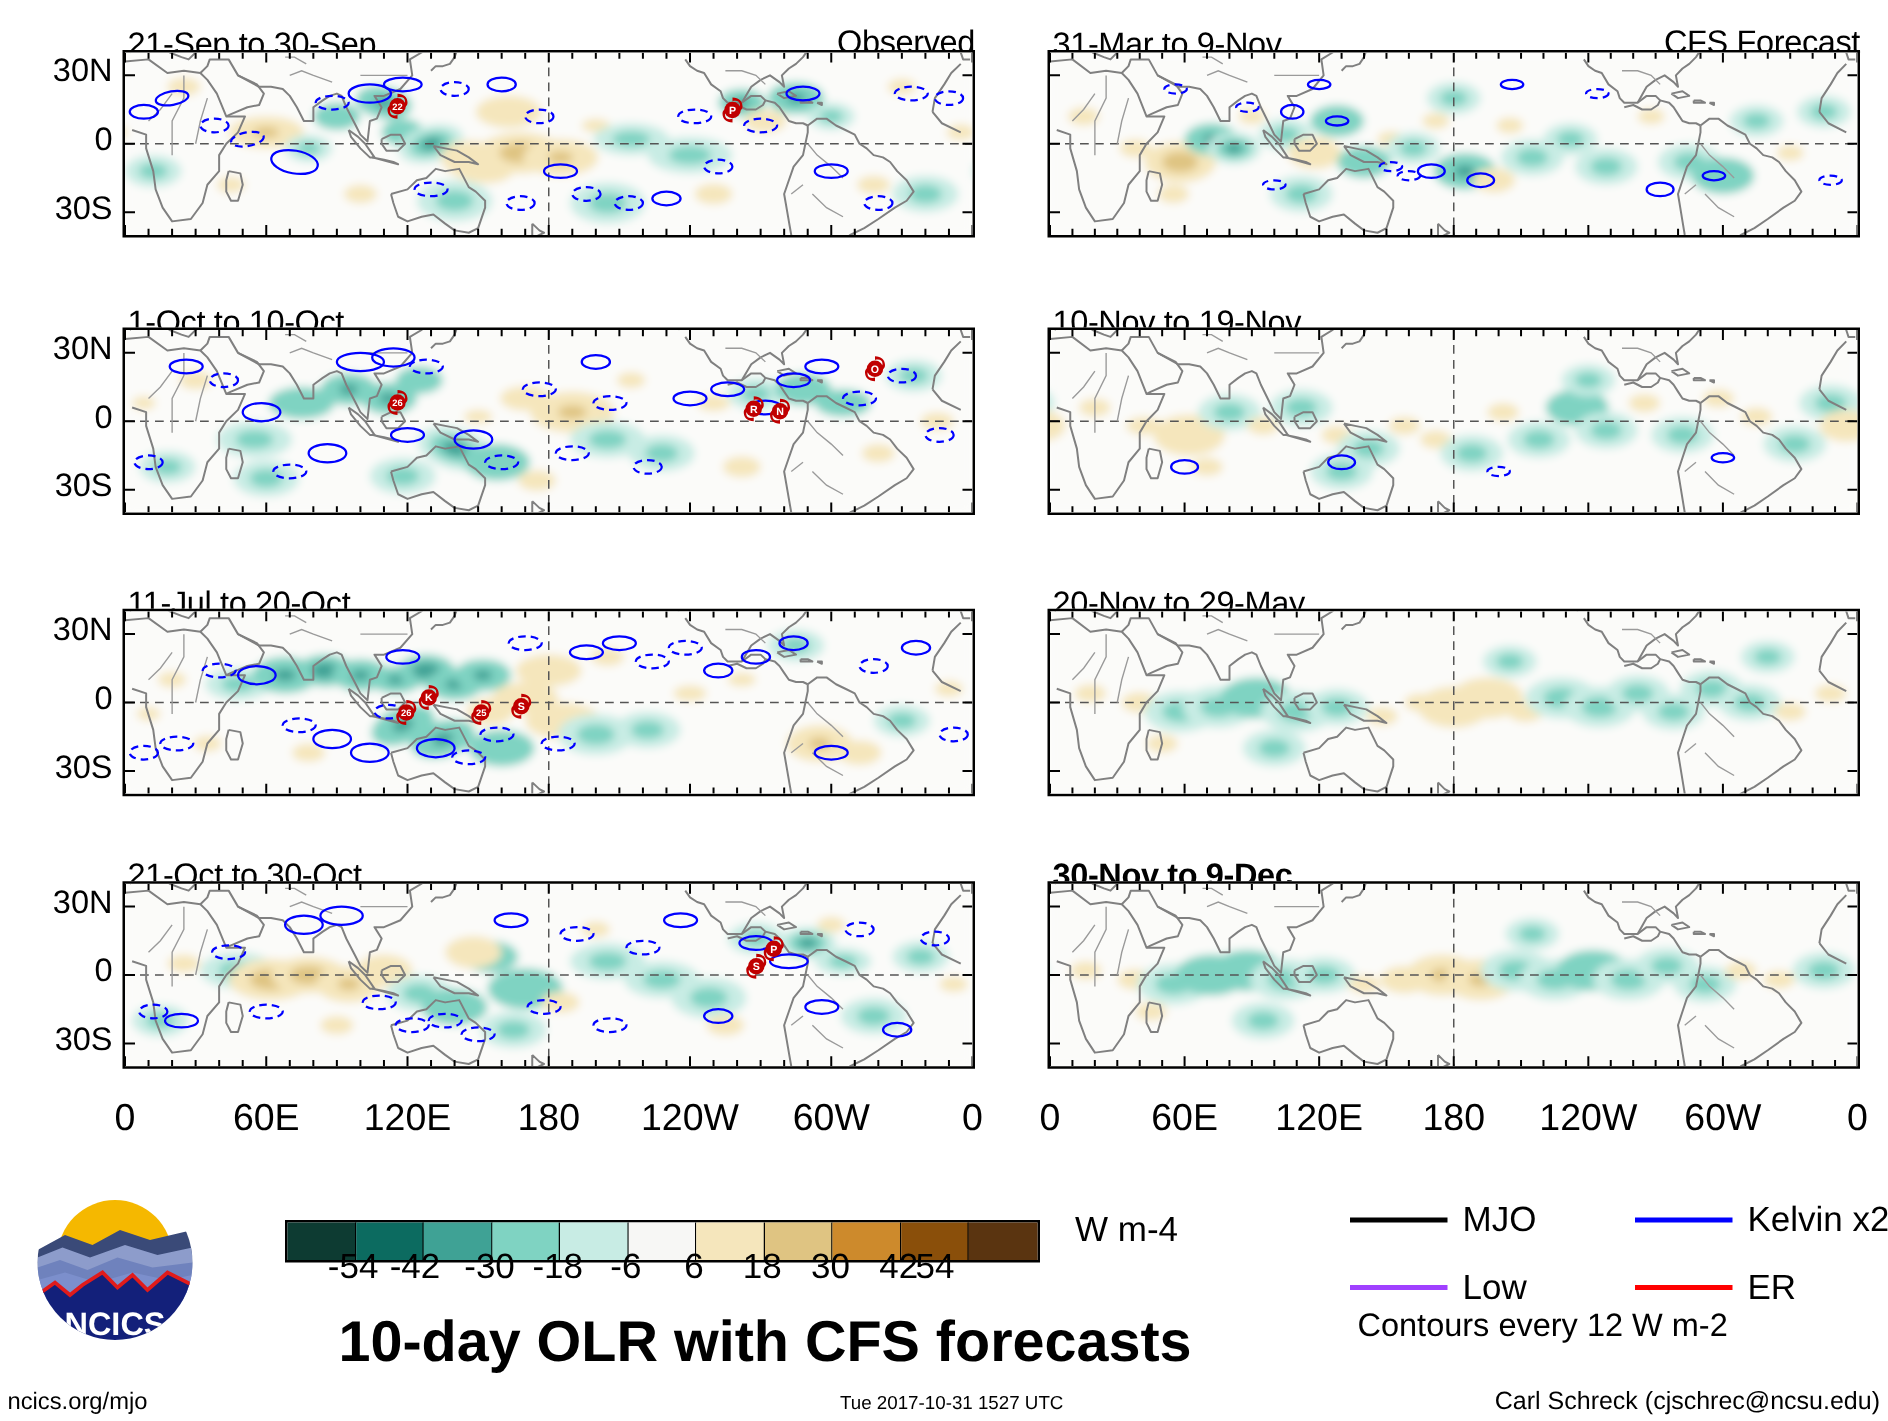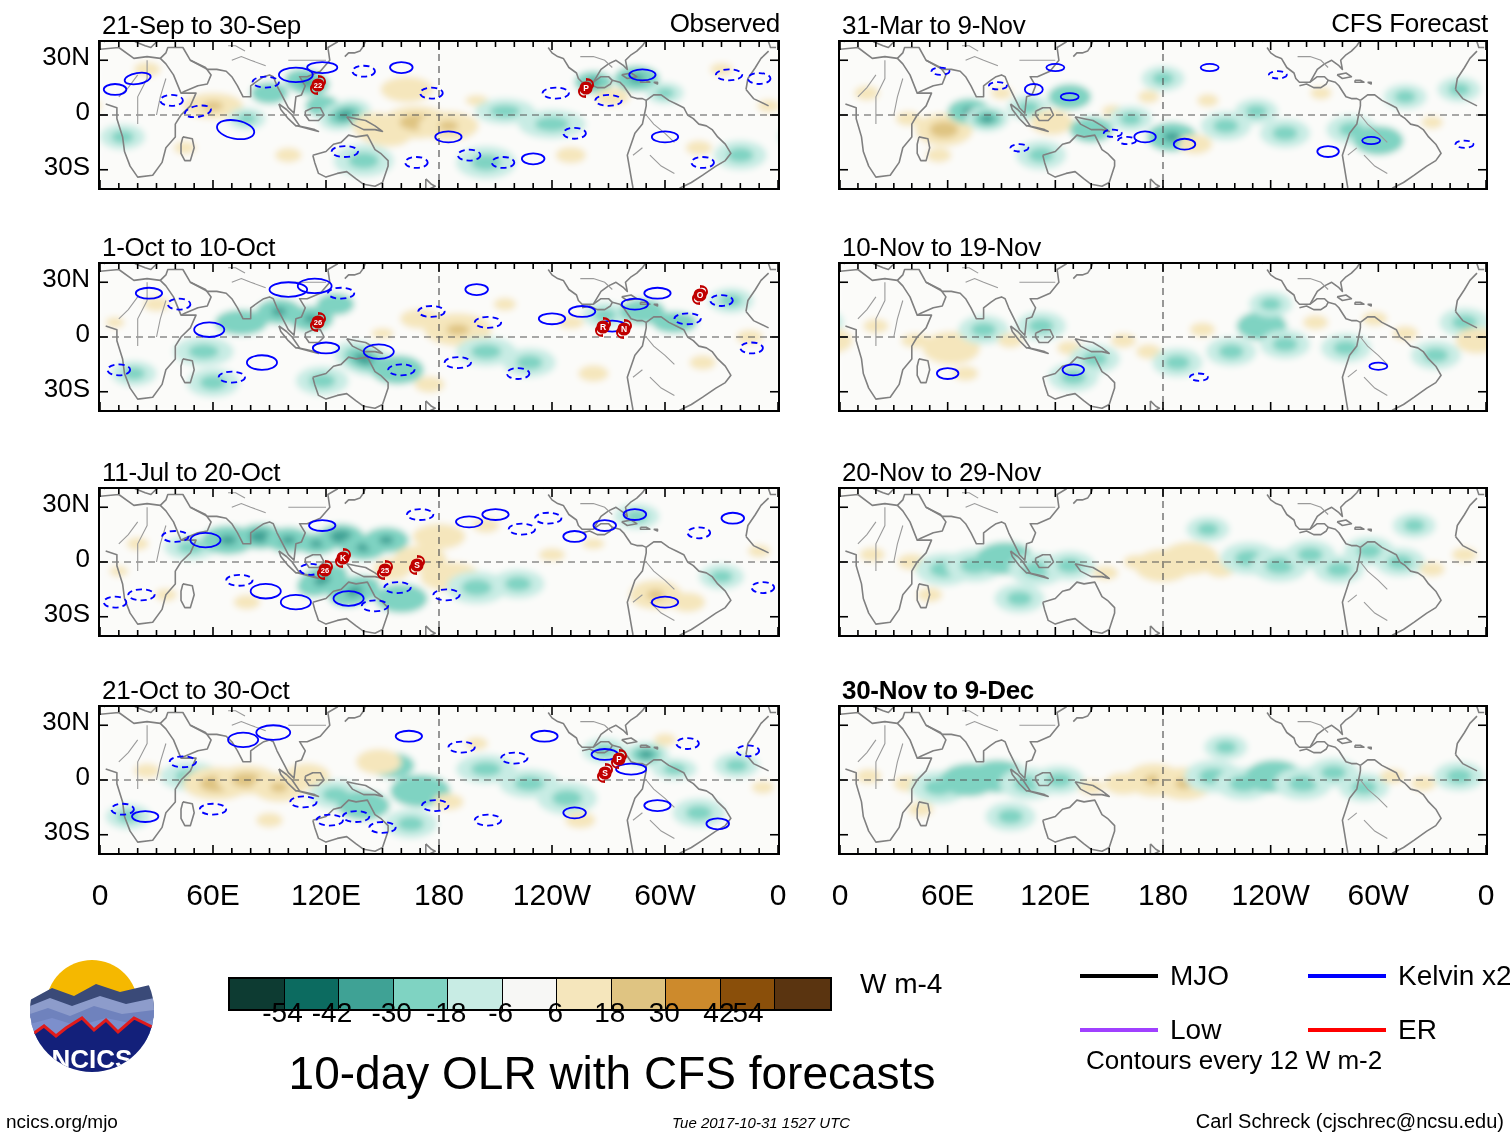--- a/index.html
+++ b/index.html
@@ -4,20 +4,21 @@
 <style>
   html,body{margin:0;padding:0;}
   body{
     width:1510px;height:1137px;background:#ffffff;
     font-family:"Liberation Sans", sans-serif;
     position:relative;overflow:hidden;
   }
   .ptitle{
     position:absolute;font-size:26px;color:#000;white-space:nowrap;
     letter-spacing:-0.3px;
+    margin-top:10px;
   }
   .ptitle.right{text-align:right;}
   .mapbox{
     position:absolute;border:2px solid #000;background:#fdfdfb;
     overflow:hidden;box-sizing:border-box;
   }
   .ylab{
     position:absolute;font-size:26px;color:#000;text-align:right;
     width:82px;white-space:nowrap;
   }
@@ -37,25 +38,25 @@
   
   #legend{position:absolute;left:1080px;top:960px;}
   .lgrow{position:absolute;display:flex;align-items:center;}
   .lgline{width:78px;height:4px;margin-right:12px;}
   .lgtxt{font-size:28px;color:#000;white-space:nowrap;}
   #contour-note{position:absolute;left:1086px;top:1045px;font-size:26px;color:#000;white-space:nowrap;}
 
   
   #main-title{
     position:absolute;left:232px;top:1046px;width:760px;text-align:center;
-    font-size:46px;color:#000;white-space:nowrap;font-weight:normal;
+    font-size:46px;color:#000;white-space:nowrap;font-weight:bold;
   }
   
   #foot-left{position:absolute;left:6px;top:1111px;font-size:19px;color:#000;}
-  #foot-center{position:absolute;left:672px;top:1114px;font-size:15px;color:#000;font-style:italic;}
+  #foot-center{position:absolute;left:672px;top:1114px;font-size:15px;color:#000;}
   #foot-right{position:absolute;right:6px;top:1110px;font-size:20px;color:#000;text-align:right;}
   
   #logo{position:absolute;left:22px;top:940px;width:140px;height:140px;}
 </style>
 </head>
 <body>
 
 <div id="panels-root">
     <div class="ptitle" style="left: 102px; top: 10px;">21-Sep to 30-Sep</div>
     <div class="ptitle right" style="left: 98px; width: 682px; top: 8px; text-align: right;">Observed</div>
@@ -1465,21 +1466,21 @@
           <line x1="646" x2="646" y1="138" y2="146"></line>
           <line y1="18.25" y2="18.25" x1="0" x2="8"></line>
           <line y1="18.25" y2="18.25" x1="638" x2="646"></line>
           <line y1="73" y2="73" x1="0" x2="8"></line>
           <line y1="73" y2="73" x1="638" x2="646"></line>
           <line y1="127.75" y2="127.75" x1="0" x2="8"></line>
           <line y1="127.75" y2="127.75" x1="638" x2="646"></line>
         </g>
       </svg>
     </div>
-    <div class="ptitle" style="left: 842px; top: 457px;">20-Nov to 29-Nov</div>
+    <div class="ptitle" style="left: 842px; top: 457px;">20-Nov to 29-May</div>
     <div class="mapbox" style="left: 838px; top: 487px; width: 650px; height: 150px;">
       <svg width="646" height="146" viewBox="0 0 646 146">
         <defs>
           <filter id="blur6" x="-20%" y="-20%" width="140%" height="140%">
             <feGaussianBlur stdDeviation="3.2"></feGaussianBlur>
           </filter>
         </defs>
         <g filter="url(#blur6)">
           <rect x="0" y="0" width="646" height="146" fill="#fbfbf9"></rect>
           <ellipse cx="32.300000000000004" cy="65.7" rx="12.561111111111112" ry="7.300000000000001" fill="#f5e6bc"></ellipse>

